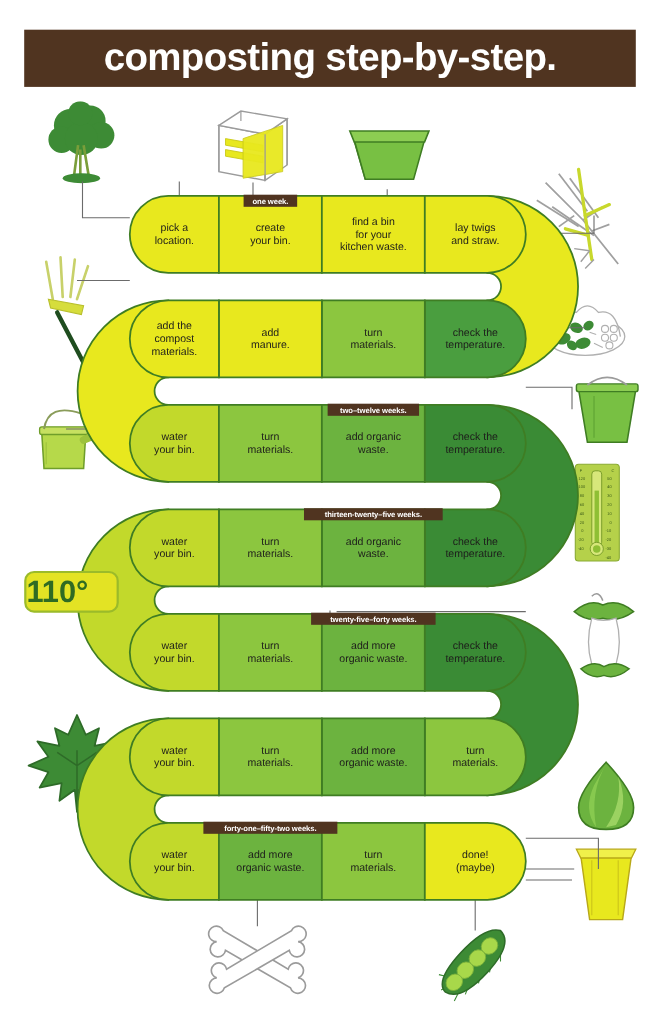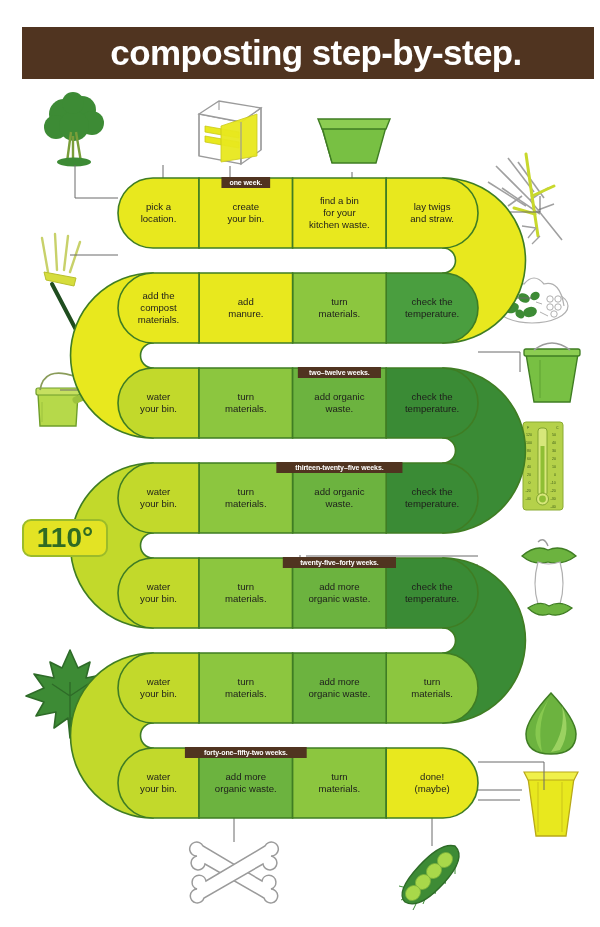--- a/index.html
+++ b/index.html
@@ -22,21 +22,20 @@
   .title-bar {
     position: absolute;
     left: 22px;
     top: 27px;
     width: 556px;
     height: 52px;
     background: #503420;
     display: flex;
     align-items: center;
     justify-content: center;
-    padding-left: 16px;
   }
   .title-bar .title-text {
     color: #ffffff;
     font-size: 35px;
     font-weight: bold;
     letter-spacing: -0.6px;
     font-family: "Liberation Sans", sans-serif;
   }
 
   
@@ -75,21 +74,20 @@
     position: absolute;
     left: 22px;
     top: 519px;
     width: 86px;
     height: 38px;
     background: #e3e324;
     border: 2px solid #9bbb2a;
     border-radius: 9px;
     display: flex;
     align-items: center;
-    justify-content: center;
     box-sizing: border-box;
   }
   .temp-badge span {
     color: #2f6b23;
     font-size: 28px;
     font-weight: bold;
     font-family: "Liberation Sans", sans-serif;
   }
 
   .icon { position: absolute; }

